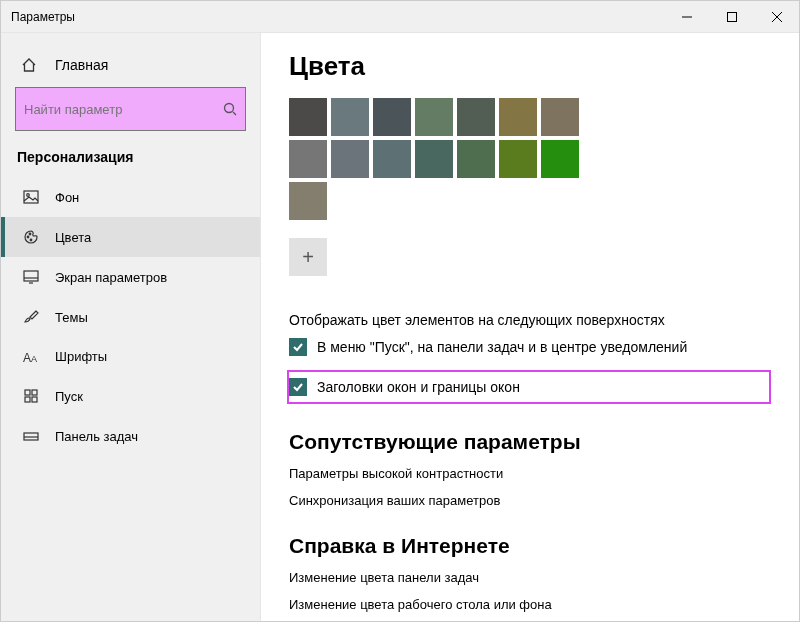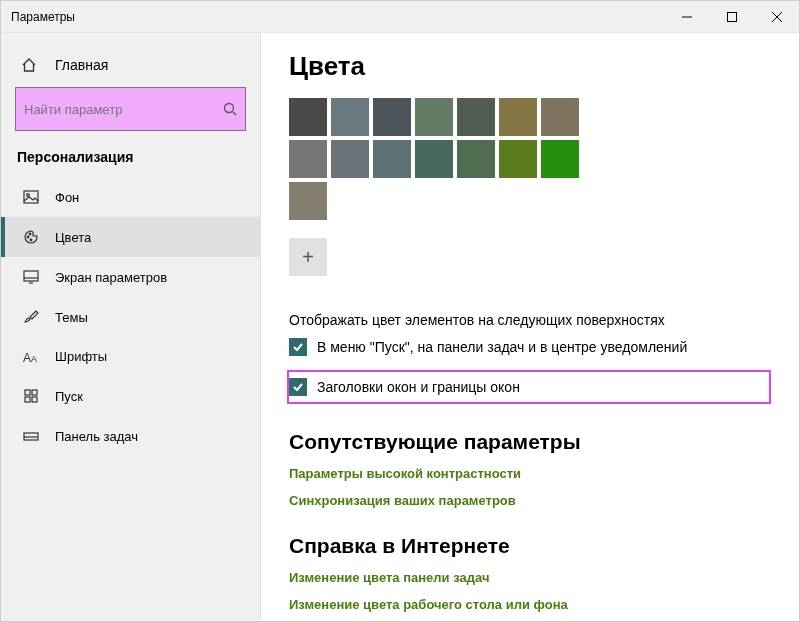--- a/index.html
+++ b/index.html
@@ -23,21 +23,21 @@
   .swatch-grid { display: flex; flex-wrap: wrap; gap: 4px; width: 330px; margin-bottom: 18px; }
   .swatch { width: 38px; height: 38px; cursor: pointer; }
   .add-color-row { display: flex; align-items: center; margin-bottom: 36px; cursor: pointer; }
   .add-btn { width: 38px; height: 38px; background: #e1e1e1; display: flex; align-items: center; justify-content: center; font-size: 20px; color: #555; margin-right: 12px; }
   .subhead { font-size: 14px; margin-bottom: 10px; }
   .check-row { display: flex; align-items: center; margin-bottom: 14px; cursor: pointer; }
   .check-row.highlight { border: 2px solid #d946ef; padding: 6px 10px 6px 0; margin-left: -2px; }
   .checkbox { width: 18px; height: 18px; background: #2f6d6d; display: flex; align-items: center; justify-content: center; margin-right: 10px; }
   .checkbox svg { stroke: #fff; }
   .section-title { font-size: 21px; font-weight: 600; margin-top: 26px; margin-bottom: 12px; }
-  .link { color: #4d7c0f; font-size: 13px; cursor: pointer; margin-bottom: 12px; display: block; font-weight: bold; }
+  .link { color: #000000; font-size: 13px; cursor: pointer; margin-bottom: 12px; display: block; }
   svg { display: block; }
 </style>
 </head>
 <body>
 
 <div class="titlebar">
   <span class="titlebar-text">Параметры</span>
   <div class="win-btn">
     <svg width="10" height="10">
         <line x1="0" y1="5" x2="10" y2="5" stroke="#000" stroke-width="1"></line>

